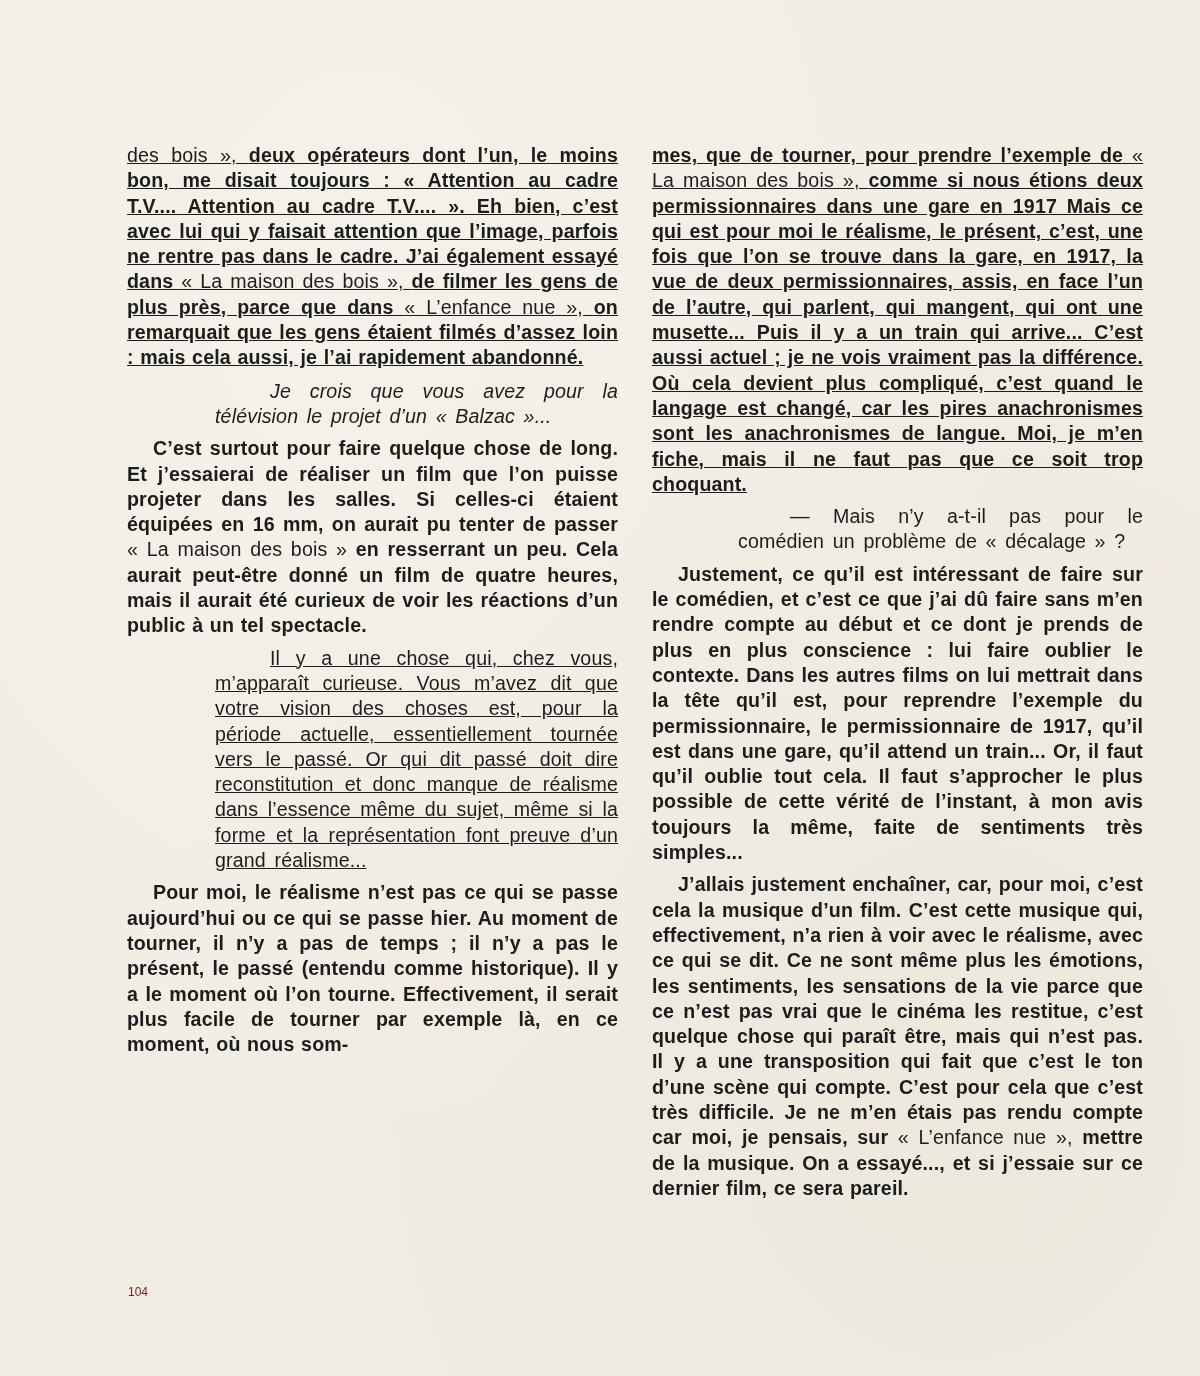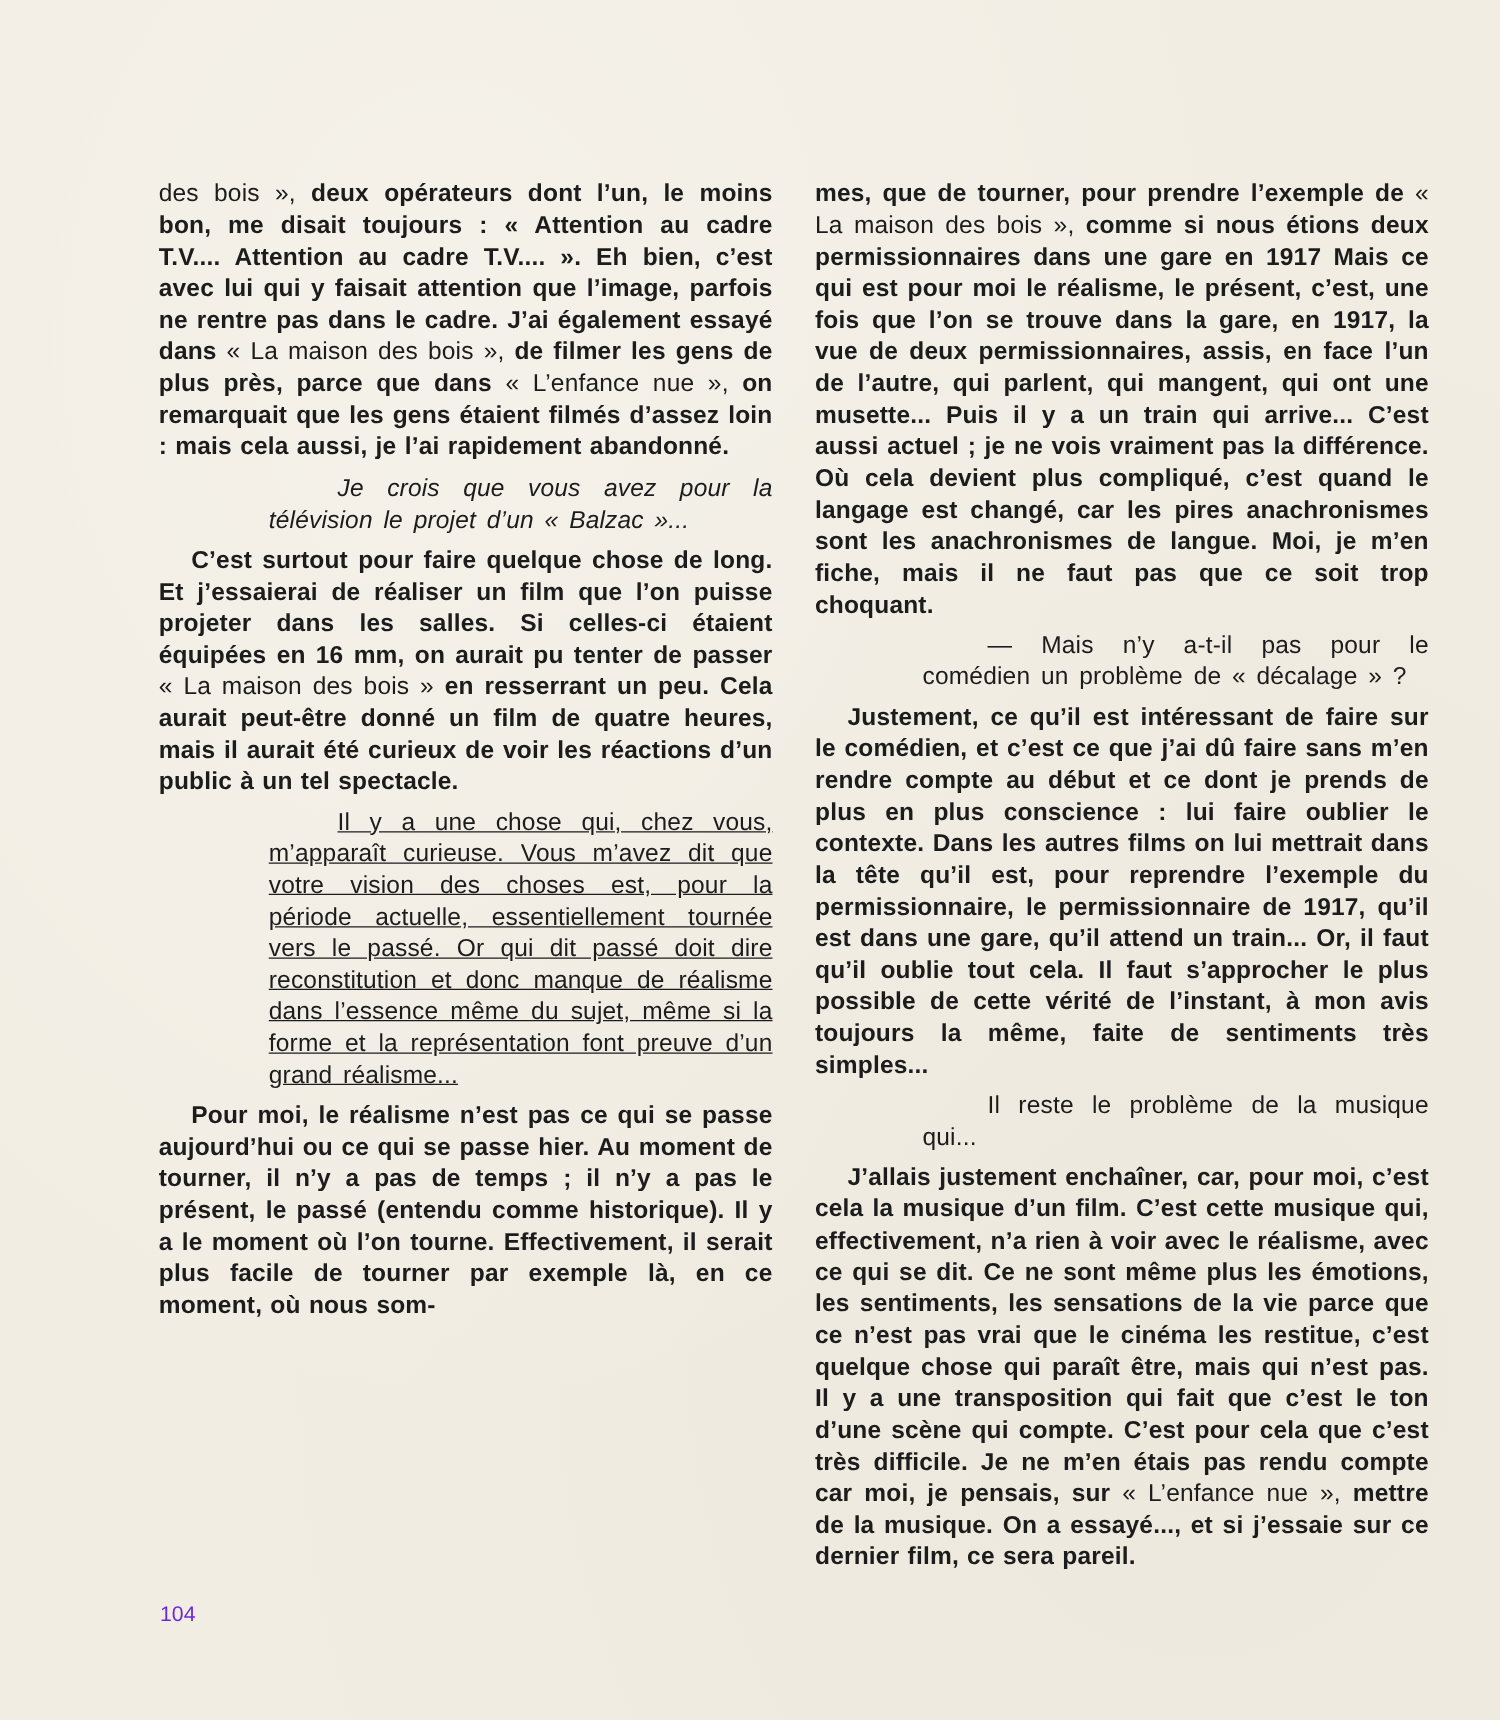--- a/index.html
+++ b/index.html
@@ -39,43 +39,43 @@
   .para {
     margin: 0;
     text-align: justify;
     hyphens: manual;
   }
   .answer {
     font-weight: bold;
     margin-bottom: 7px;
   }
   .answer.indent { text-indent: 26px; }
-  .answer.cont { text-indent: 0; }
+  .answer.cont { text-indent: 0; text-decoration: underline; }
 
   .question {
     font-weight: normal;
     margin-bottom: 7px;
     word-spacing: 3px;
   }
   .col-left .question { padding-left: 88px; text-indent: 55px; }
   .col-left .question.q-long { padding-left: 88px; text-indent: 55px; text-decoration: underline; }
   .col-right .question { padding-left: 86px; text-indent: 52px; }
 
   .title {
     font-weight: normal;
   }
 
   .page-number {
     position: absolute;
     left: 128px;
     top: 1282px;
-    font-size: 17px;
+    font-size: 12px;
     line-height: 20px;
     font-weight: normal;
-    color: #6d28d9;
+    color: #7f1d1d;
   }
 </style>
 </head>
 <body>
 
 <div class="page">
 
   <div class="column col-left">
 
     <p class="para answer cont">
@@ -98,21 +98,20 @@
   <div class="column col-right">
 
     <p class="para answer cont">
       <span>mes, que de tourner, pour prendre l’exemple de </span><span class="title">« La maison des bois », </span><span>comme si nous étions deux permissionnaires dans une gare en 1917 Mais ce qui est pour moi le réalisme, le présent, c’est, une fois que l’on se trouve dans la gare, en 1917, la vue de deux permissionnaires, assis, en face l’un de l’autre, qui parlent, qui mangent, qui ont une musette... Puis il y a un train qui arrive... C’est aussi actuel ; je ne vois vraiment pas la différence. Où cela devient plus compliqué, c’est quand le langage est changé, car les pires anachronismes sont les anachronismes de langue. Moi, je m’en fiche, mais il ne faut pas que ce soit trop choquant.</span>
     </p>
 
     <p class="para question">— Mais n’y a-t-il pas pour le comédien un problème de « décalage » ?</p>
 
     <p class="para answer indent">Justement, ce qu’il est intéressant de faire sur le comédien, et c’est ce que j’ai dû faire sans m’en rendre compte au début et ce dont je prends de plus en plus conscience : lui faire oublier le contexte. Dans les autres films on lui mettrait dans la tête qu’il est, pour reprendre l’exemple du permissionnaire, le permissionnaire de 1917, qu’il est dans une gare, qu’il attend un train... Or, il faut qu’il oublie tout cela. Il faut s’approcher le plus possible de cette vérité de l’instant, à mon avis toujours la même, faite de sentiments très simples...</p>
 
-    <p class="para question">Il reste le problème de la musique qui...</p>
 
     <p class="para answer indent">
       <span>J’allais justement enchaîner, car, pour moi, c’est cela la musique d’un film. C’est cette musique qui, effectivement, n’a rien à voir avec le réalisme, avec ce qui se dit. Ce ne sont même plus les émotions, les sentiments, les sensations de la vie parce que ce n’est pas vrai que le cinéma les restitue, c’est quelque chose qui paraît être, mais qui n’est pas. Il y a une transposition qui fait que c’est le ton d’une scène qui compte. C’est pour cela que c’est très difficile. Je ne m’en étais pas rendu compte car moi, je pensais, sur </span><span class="title">« L’enfance nue », </span><span>mettre de la musique. On a essayé..., et si j’essaie sur ce dernier film, ce sera pareil.</span>
     </p>
   </div>
 
   <div class="page-number">104</div>
 </div>
 
 </body></html>

